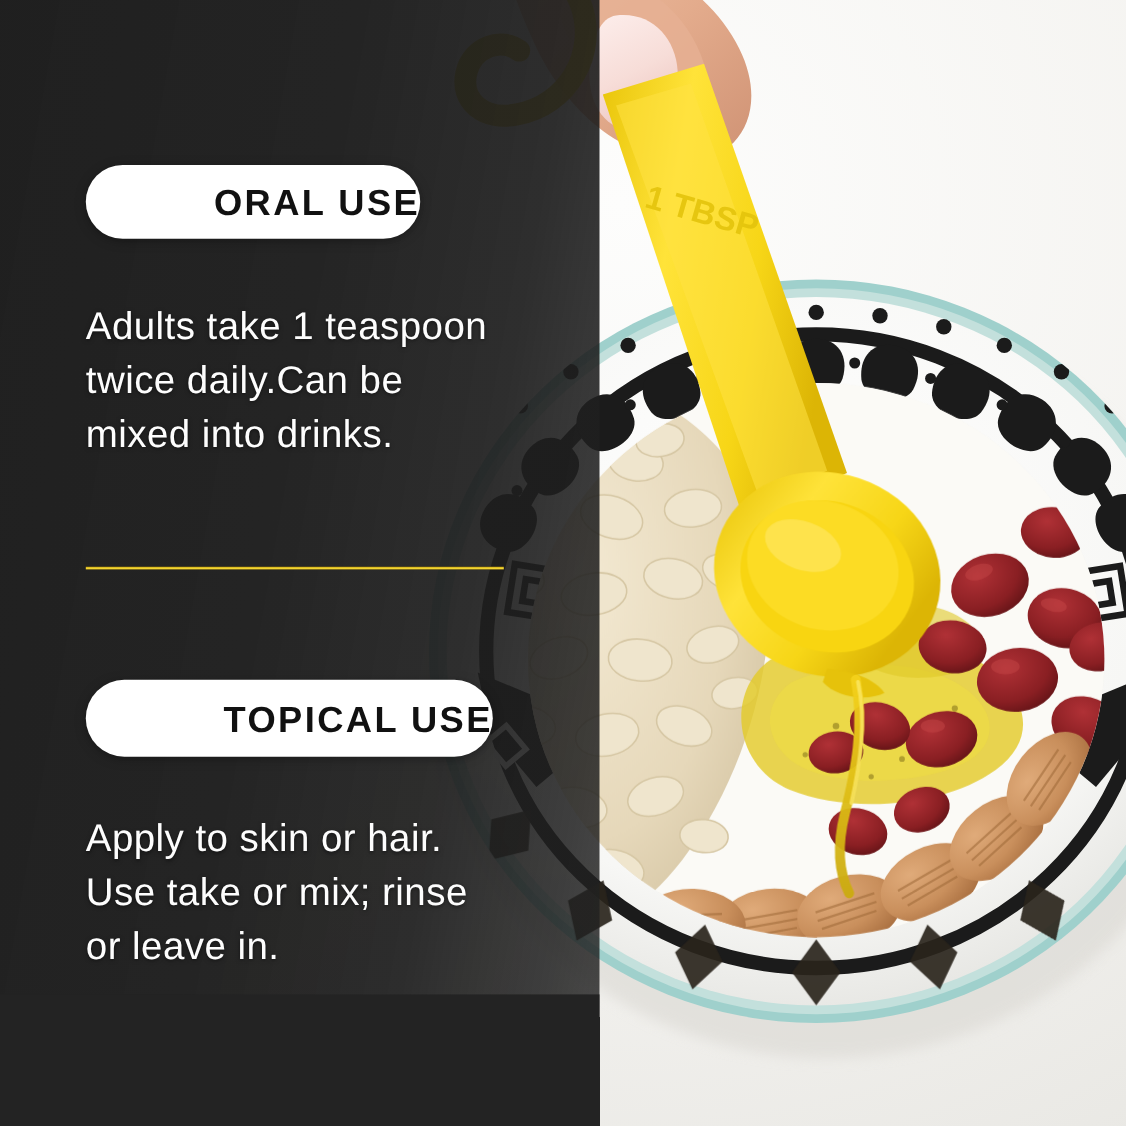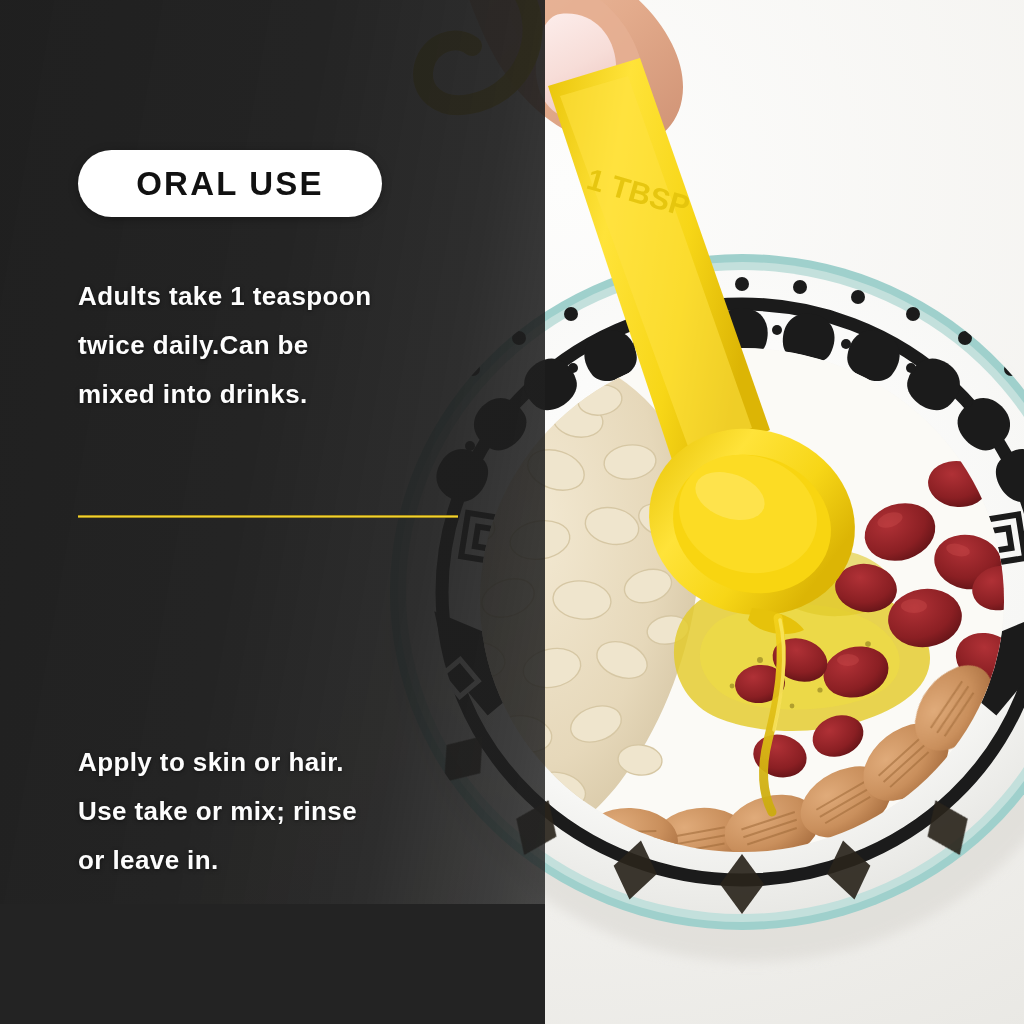--- a/index.html
+++ b/index.html
@@ -31,41 +31,41 @@
     background:#232323;
   }
 
   
   #content{position:absolute;left:0;top:0;width:545px;height:1024px;}
 
   .pill{
     position:absolute;
     background:#ffffff;
     border-radius:999px;
-    display:flex;align-items:center;justify-content:center;
+    display:flex;align-items:center;justify-content:flex-end;
     box-shadow:0 2px 10px rgba(0,0,0,.35);
   }
   .pill span{
     color:#111111;
     font-weight:bold;
     letter-spacing:2.2px;
     font-size:33px;
     line-height:1;
     white-space:nowrap;
   }
 
   #pill-oral{left:78px;top:150px;width:304px;height:67px;}
   #pill-topical{left:78px;top:618px;width:370px;height:70px;}
 
   .body-copy{
     position:absolute;
     color:#fdfdfd;
-    font-size:26px;
+    font-size:35px;
     line-height:49px;
-    font-weight:700;
+    font-weight:400;
     letter-spacing:.4px;
     text-shadow:0 1px 4px rgba(0,0,0,.55);
     white-space:pre-line;
   }
   #copy-oral{left:78px;top:272px;width:450px;}
   #copy-topical{left:78px;top:738px;width:460px;}
 
   #divider{
     position:absolute;left:78px;top:515px;width:380px;height:3px;
     background:linear-gradient(to bottom,#6d5a11 0%,#efcc24 35%,#f3d635 60%,#6d5a11 100%);
@@ -482,20 +482,23 @@
     <div class="pill" id="pill-oral">
       <span>ORAL USE</span>
     </div>
 
     <div class="body-copy" id="copy-oral">Adults take 1 teaspoon
 twice daily.Can be
 mixed into drinks.</div>
 
     <div id="divider"></div>
 
+    <div class="pill" id="pill-topical">
+      <span>TOPICAL USE</span>
+    </div>
 
     <div class="body-copy" id="copy-topical">Apply to skin or hair.
 Use take or mix; rinse
 or leave in.</div>
 
   </div>
 
 </div>
 
 </body></html>

